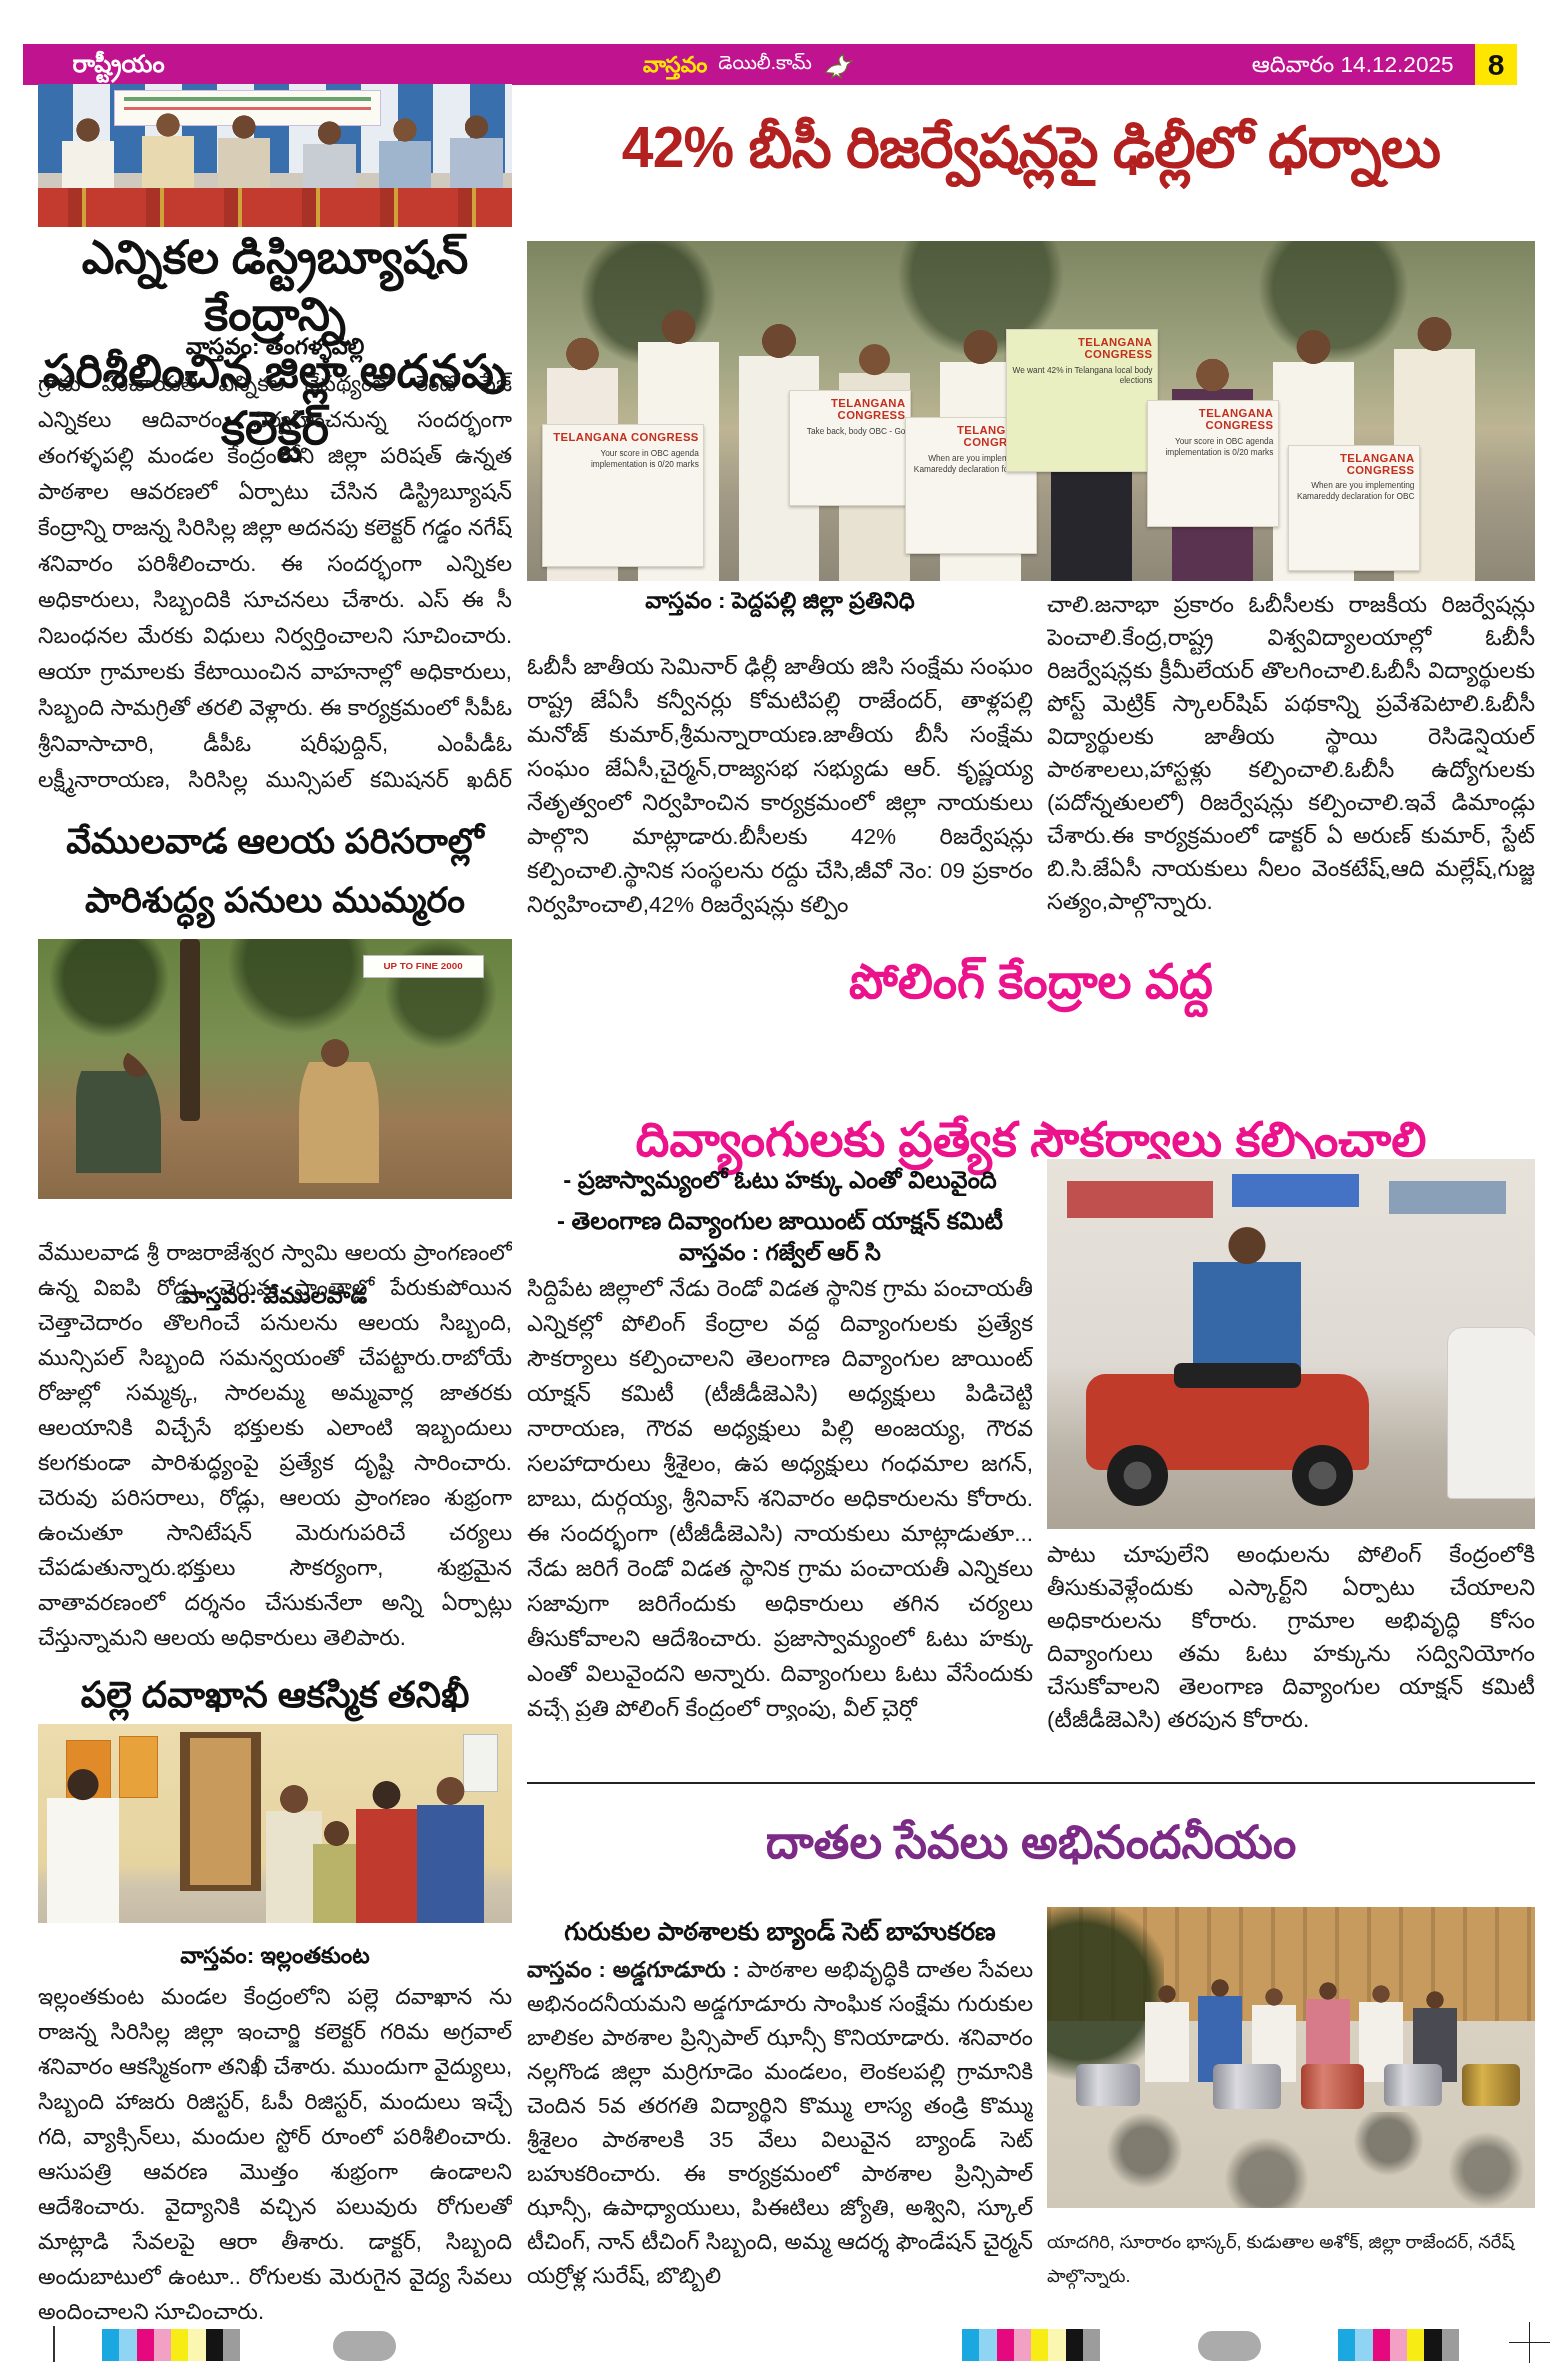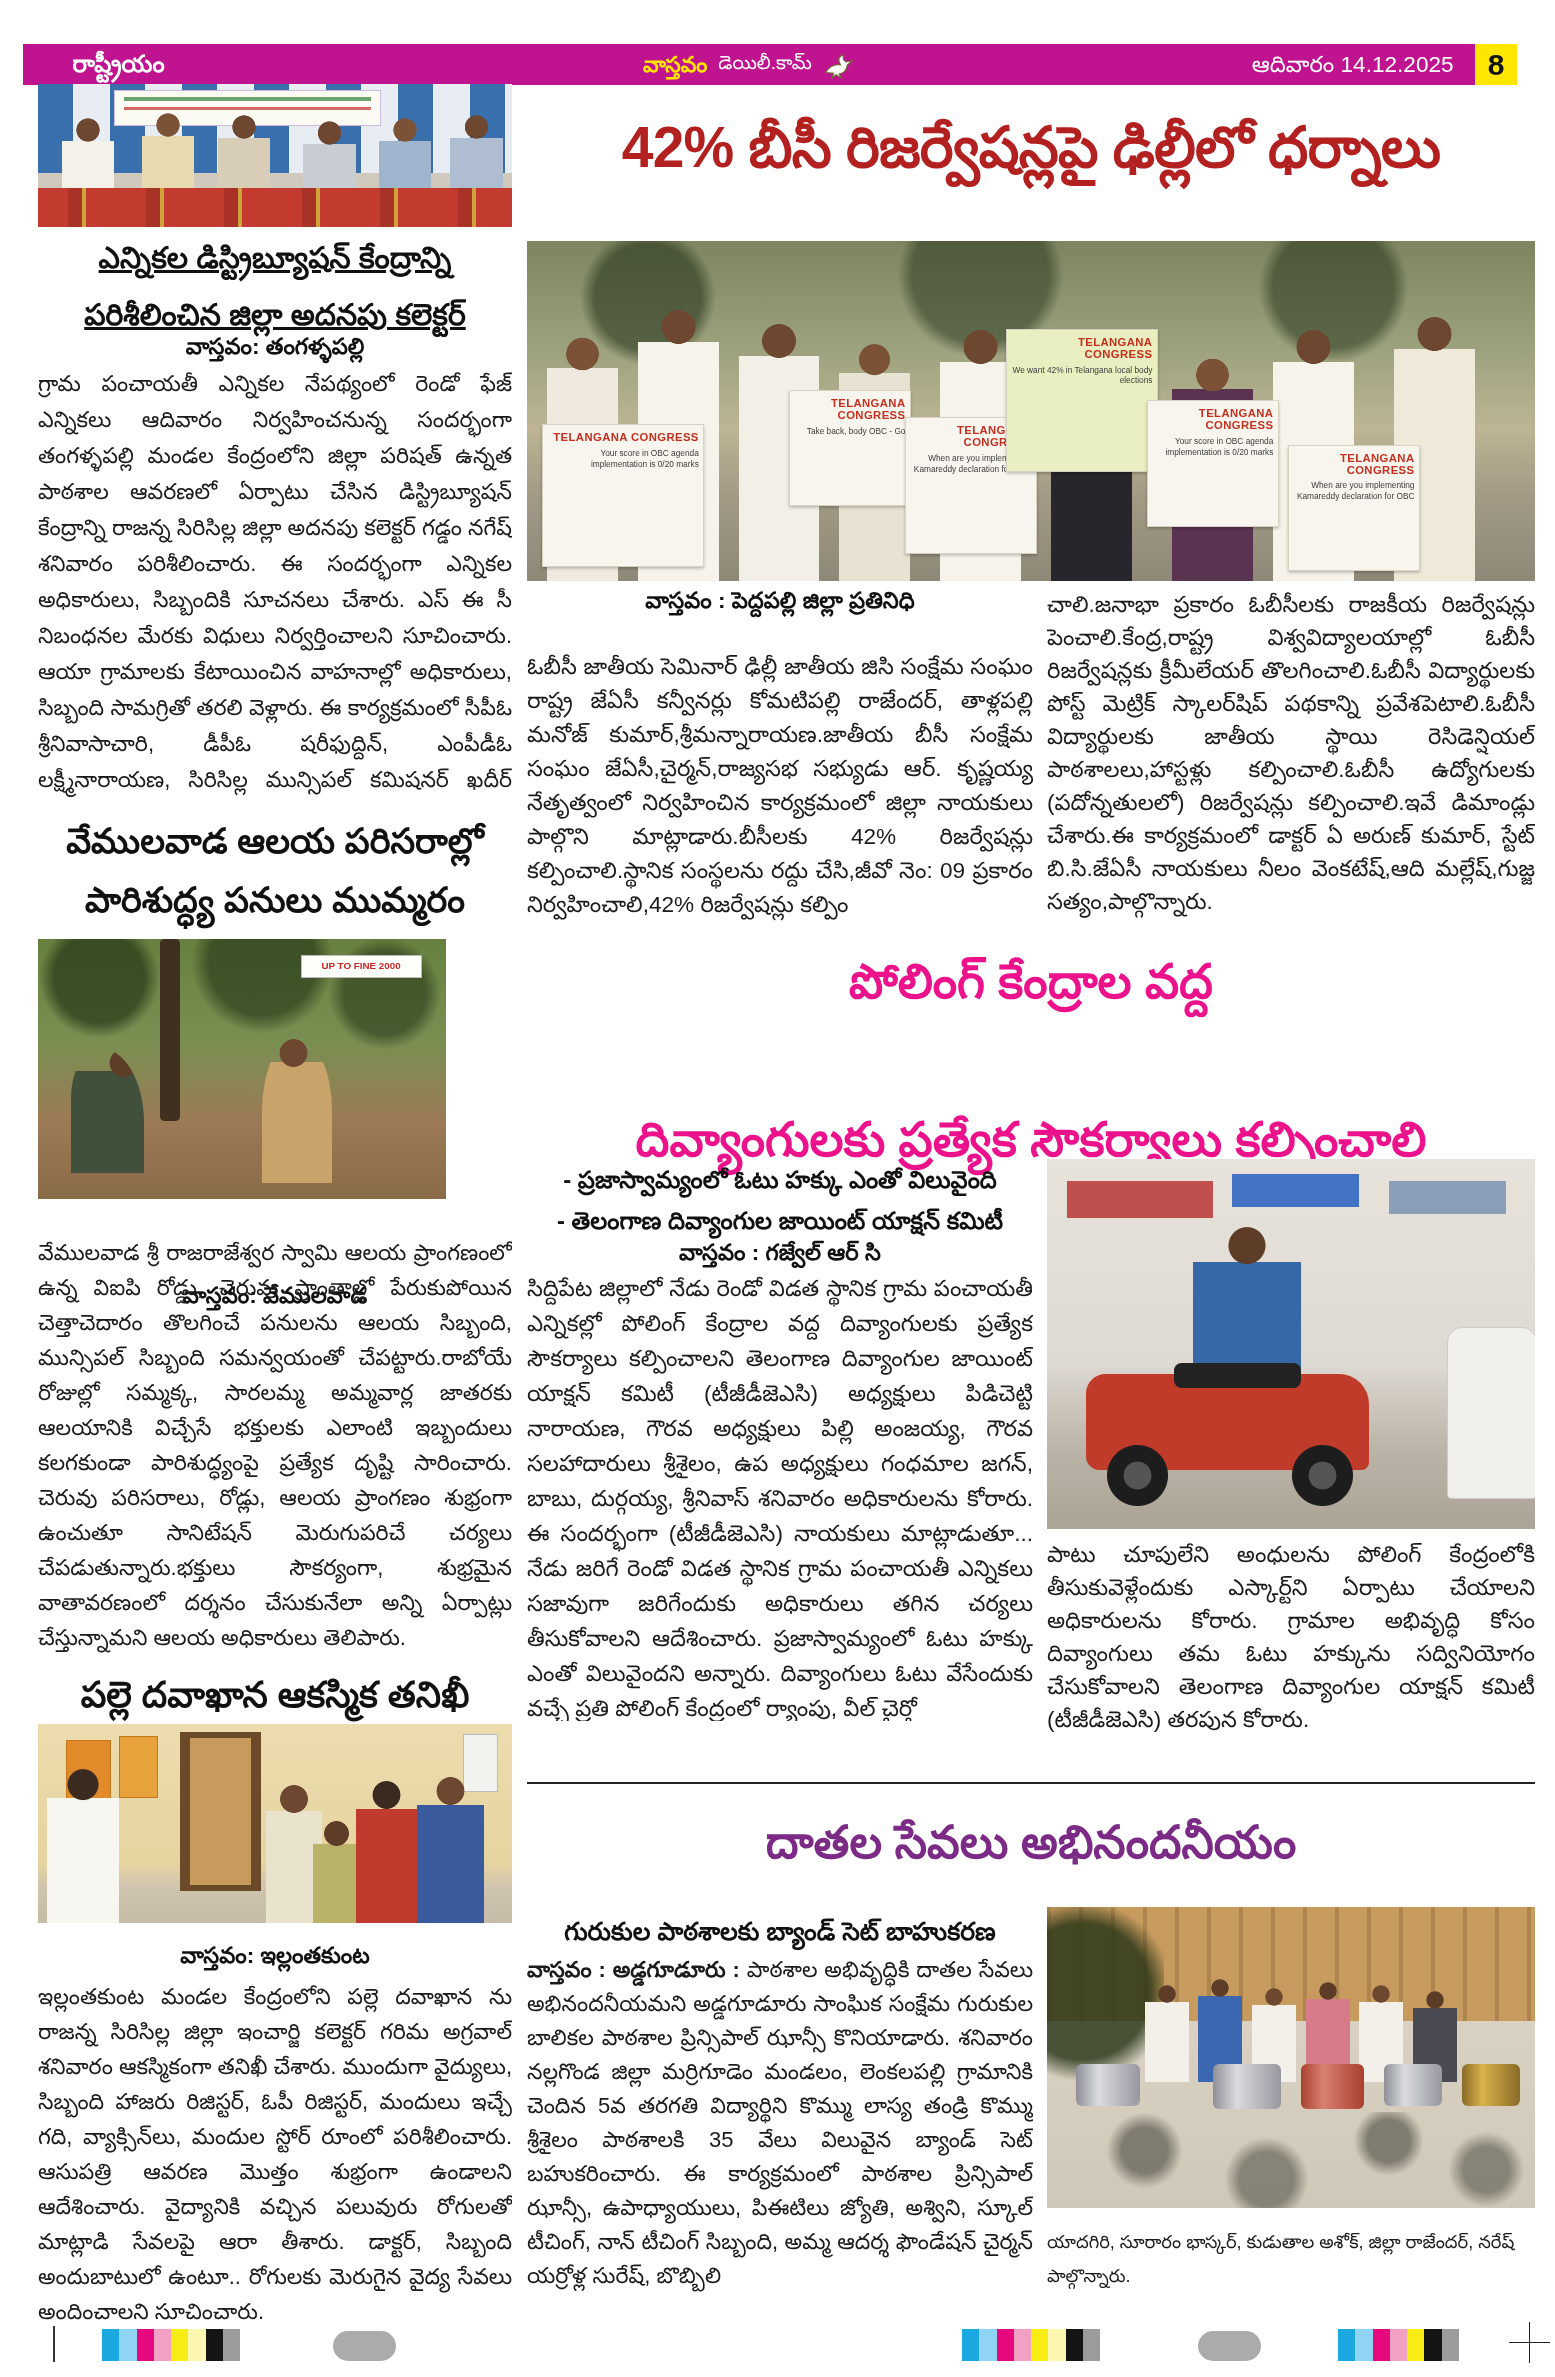--- a/index.html
+++ b/index.html
@@ -125,32 +125,32 @@
       <i class="red"></i>
     </div>
     <div class="fig" style="left:5%;bottom:24%;width:11%;height:52%;background:radial-gradient(circle at 50% 12px,#6d4730 0 11.3px,transparent 12px),linear-gradient(transparent 0 22.6px,#f4f1e8 22.6px);"></div>
     <div class="fig" style="left:22%;bottom:24%;width:11%;height:56%;background:radial-gradient(circle at 50% 12px,#7b5236 0 11.3px,transparent 12px),linear-gradient(transparent 0 22.6px,#e8d9b0 22.6px);"></div>
     <div class="fig" style="left:38%;bottom:24%;width:11%;height:54%;background:radial-gradient(circle at 50% 12px,#6d4730 0 11.3px,transparent 12px),linear-gradient(transparent 0 22.6px,#d8cdb6 22.6px);"></div>
     <div class="fig" style="left:56%;bottom:24%;width:11%;height:50%;background:radial-gradient(circle at 50% 12px,#6d4730 0 11.3px,transparent 12px),linear-gradient(transparent 0 22.6px,#c8cdd4 22.6px);"></div>
     <div class="fig" style="left:72%;bottom:24%;width:11%;height:52%;background:radial-gradient(circle at 50% 12px,#7b5236 0 11.3px,transparent 12px),linear-gradient(transparent 0 22.6px,#9fb4cd 22.6px);"></div>
     <div class="fig" style="left:87%;bottom:24%;width:11%;height:54%;background:radial-gradient(circle at 50% 12px,#6d4730 0 11.3px,transparent 12px),linear-gradient(transparent 0 22.6px,#aebdd2 22.6px);"></div>
     <div class="tablecloth"></div>
   </div>
-  <div class="h-black" style="top:229px;font-size:30px;line-height:57px;text-decoration:underline;">
+  <div class="h-black" style="top:229px;font-size:46px;line-height:57px;">
     <span style="display:block;">ఎన్నికల డిస్ట్రిబ్యూషన్ కేంద్రాన్ని</span>
     <span style="display:block;">పరిశీలించిన జిల్లా అదనపు కలెక్టర్</span>
   </div>
   <div class="byline" style="left:38px;top:334px;width:474px;">వాస్తవం: తంగళ్ళపల్లి</div>
   <div class="bt" style="left:38px;top:366px;width:474px;height:433px;font-size:22px;line-height:36px;">గ్రామ పంచాయతీ ఎన్నికల నేపథ్యంలో రెండో ఫేజ్ ఎన్నికలు ఆదివారం నిర్వహించనున్న సందర్భంగా తంగళ్ళపల్లి మండల కేంద్రంలోని జిల్లా పరిషత్ ఉన్నత పాఠశాల ఆవరణలో ఏర్పాటు చేసిన డిస్ట్రిబ్యూషన్ కేంద్రాన్ని రాజన్న సిరిసిల్ల జిల్లా అదనపు కలెక్టర్ గడ్డం నగేష్ శనివారం పరిశీలించారు. ఈ సందర్భంగా ఎన్నికల అధికారులు, సిబ్బందికి సూచనలు చేశారు. ఎస్ ఈ సీ నిబంధనల మేరకు విధులు నిర్వర్తించాలని సూచించారు. ఆయా గ్రామాలకు కేటాయించిన వాహనాల్లో అధికారులు, సిబ్బంది సామగ్రితో తరలి వెళ్లారు. ఈ కార్యక్రమంలో సీపీఓ శ్రీనివాసాచారి, డీపీఓ షరీఫుద్దిన్, ఎంపీడీఓ లక్ష్మీనారాయణ, సిరిసిల్ల మున్సిపల్ కమిషనర్ ఖదీర్ పాషా, తదితరులు పాల్గొన్నారు.</div>
 
   <div class="h-black" style="top:811px;font-size:35px;line-height:59px;">
     <span style="display:block;">వేములవాడ ఆలయ పరిసరాల్లో</span>
     <span style="display:block;">పారిశుద్ధ్య పనులు ముమ్మరం</span>
   </div>
-  <div class="ph" style="left:38px;top:939px;width:408px;height:260px;
+  <div class="ph" style="left:38px;top:939px;width:474px;height:260px;
        background:linear-gradient(#66813f 0%,#7a8f52 40%,#9b7a55 70%,#8a6b48 100%);">
     <div class="abs" style="left:0;top:0;width:100%;height:60%;background:
         radial-gradient(circle at 15% 25%, rgba(25,40,15,.6) 0 45px, transparent 60px),
         radial-gradient(circle at 55% 15%, rgba(25,40,15,.55) 0 53px, transparent 71px),
         radial-gradient(circle at 85% 35%, rgba(25,40,15,.5) 0 41px, transparent 56px);"></div>
     <div class="abs" style="left:30%;top:0;width:19.6px;height:70%;background:#3f3020;border-radius:4.5px;"></div>
     <div class="sign" style="right:6%;top:6%;width:113px;">UP TO FINE 2000</div>
     <div class="fig" style="left:8%;bottom:10%;width:18%;height:48%;border-radius:40% 60% 0 0;background:radial-gradient(circle at 72% 15px,#5d3c28 0 13.5px,transparent 14.3px),linear-gradient(transparent 0 22.6px,#41503a 22.6px);"></div>
     <div class="fig" style="left:55%;bottom:6%;width:17%;height:56%;border-radius:50% 50% 0 0;background:radial-gradient(circle at 45% 15px,#6d4730 0 13.5px,transparent 14.3px),linear-gradient(transparent 0 24px,#c9a46a 24px);"></div>
   </div>

